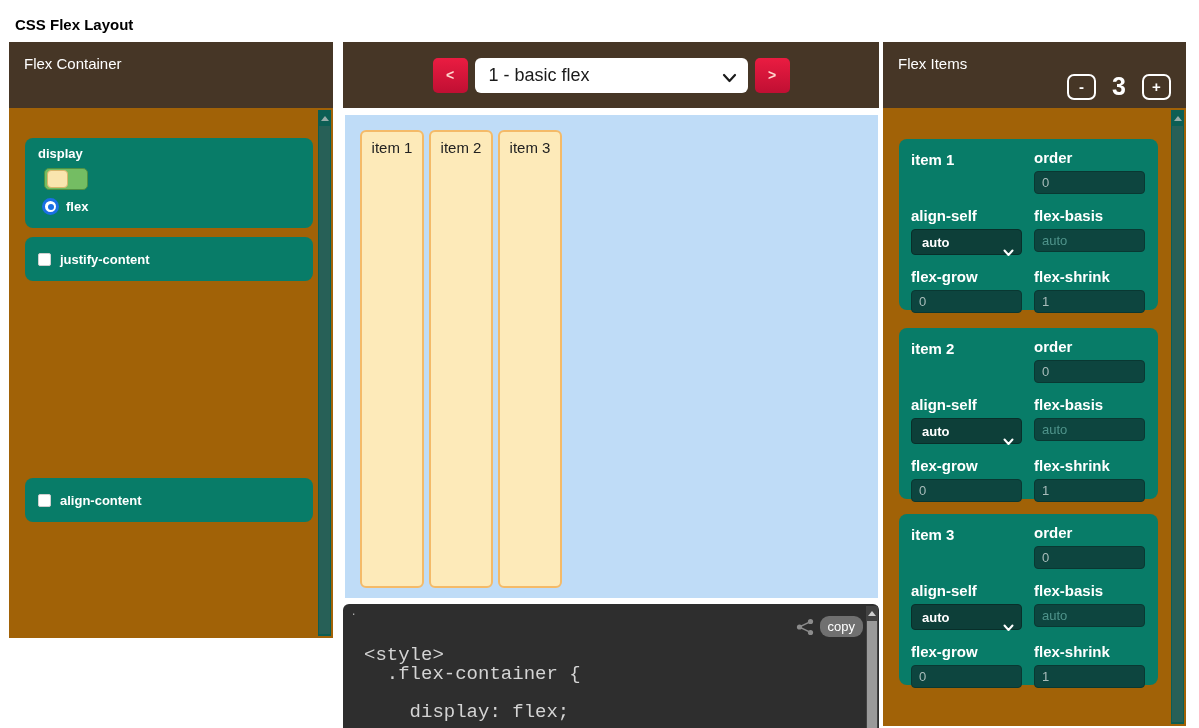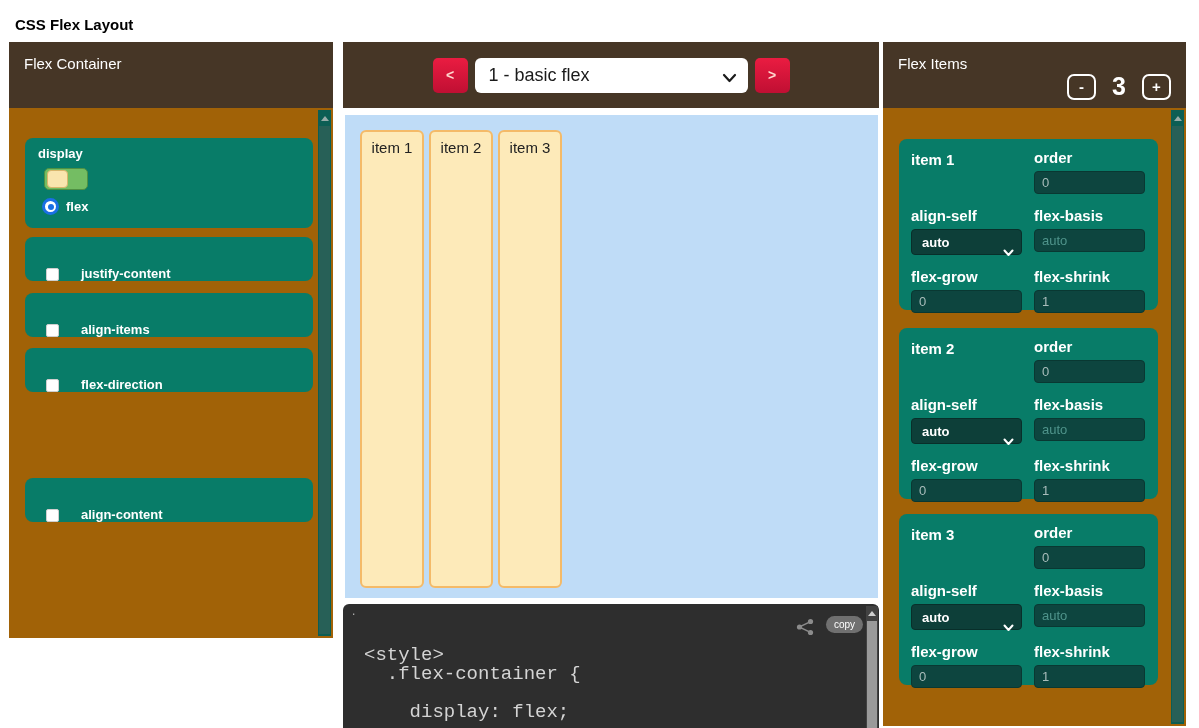--- a/index.html
+++ b/index.html
@@ -33,21 +33,21 @@
     border:1px solid #4f9143; border-radius:5px; cursor:pointer; }
   .toggle-knob { position:absolute; left:2px; top:1px; width:19px; height:16px; background:#f9e5ae;
     border:1px solid #d8b66c; border-radius:4px; }
   .radio-row { position:absolute; left:17px; top:60px; display:flex; align-items:center; gap:7px; }
   .radio-outer { width:11px; height:11px; border:3px solid #1b6fe4; border-radius:50%; background:#fff;
     display:flex; align-items:center; justify-content:center; }
   .radio-inner { width:6px; height:6px; border-radius:50%; background:#1b6fe4; }
   .radio-label { font-size:13px; color:#fff; font-weight:600; }
 
   .prop-card { position:absolute; left:16px; width:288px; height:44px; background:#087c68; border-radius:8px;
-    display:flex; align-items:flex-end; gap:22px; padding-left:21px; box-sizing:border-box; }
+    display:flex; align-items:center; gap:9px; padding-left:13px; box-sizing:border-box; }
   .pc0{top:129px}.pc1{top:185px}.pc2{top:240px}.pc3{top:295px}.pc4{top:370px}
   .checkbox { width:13px; height:13px; appearance:none; -webkit-appearance:none; background:#fff;
     border:1px solid #cfcfcf; border-radius:2px; margin:0; flex:0 0 auto; }
 
   
   .mid-header { display:flex; align-items:center; justify-content:center; gap:7px; }
   .nav-btn { width:35px; height:35px; border:none; border-radius:5px; cursor:pointer;
     background:linear-gradient(180deg,#ea1c41,#c00f33); color:#ffd9cf; font-size:14px; font-weight:bold;
     font-family:"Liberation Sans", sans-serif; }
   .select-wrap { position:relative; width:273px; height:35px; }
@@ -63,21 +63,21 @@
     border:2px solid #f4ba68; border-radius:6px; font-size:15px; color:#222; text-align:center; padding-top:7px; }
 
   
   .code-panel { position:absolute; left:0; top:562px; width:536px; height:124px; background:#2e2e2e;
     border-radius:6px 6px 0 0; }
   .code-pre { margin:0; padding:42px 0 0 21px; font-family:"Liberation Mono","DejaVu Sans Mono",monospace;
     font-size:19px; line-height:19px; color:#d4d4d4; white-space:pre; }
   .stray-dot { position:absolute; left:9px; top:0; color:#b5b5b5; font-size:12px; }
   .share-icon { position:absolute; right:64px; top:14px; }
   .copy-btn { position:absolute; right:16px; top:12px; background:#707070; color:#fff; border:none;
-    border-radius:9px; font-size:10px; padding:3px 8px; cursor:pointer; font-family:"Liberation Sans",sans-serif; }
+    border-radius:9px; font-size:13px; padding:3px 8px; cursor:pointer; font-family:"Liberation Sans",sans-serif; }
   .code-scrollbar { position:absolute; right:1px; top:2px; bottom:0; width:12px; background:#424242; }
   .code-thumb { position:absolute; left:1px; width:10px; top:15px; bottom:0; background:#9a9a9a; }
   .code-arrow-up { position:absolute; top:5px; left:2px; width:0; height:0;
     border-left:4px solid transparent; border-right:4px solid transparent; border-bottom:5px solid #cfcfcf; }
 
   
   .right-title { position:absolute; left:15px; top:13px; font-size:15px; }
   .stepper { position:absolute; right:15px; bottom:7px; display:flex; align-items:center; gap:6px; }
   .step-btn { width:29px; height:26px; background:transparent; border:2px solid #fff; border-radius:7px;
     color:#fff; font-size:15px; font-weight:bold; line-height:1; cursor:pointer;
@@ -120,28 +120,20 @@
           <span class="radio-inner"></span>
         </span>
         <span class="radio-label">flex</span>
       </span>
     </div>
 
     <div class="prop-card pc0">
       <input type="checkbox" class="checkbox" style="">
       <span class="card-label">justify-content</span>
     </div>
-    <div class="prop-card pc1">
-      <input type="checkbox" class="checkbox" style="">
-      <span class="card-label">align-items</span>
-    </div>
-    <div class="prop-card pc2">
-      <input type="checkbox" class="checkbox" style="">
-      <span class="card-label">flex-direction</span>
-    </div>
     <div class="prop-card pc4">
       <input type="checkbox" class="checkbox" style="">
       <span class="card-label">align-content</span>
     </div>
 
     <div class="v-scrollbar">
       <span class="scroll-arrow-up"></span>
       <span class="v-thumb"></span>
     </div>
   </div>

